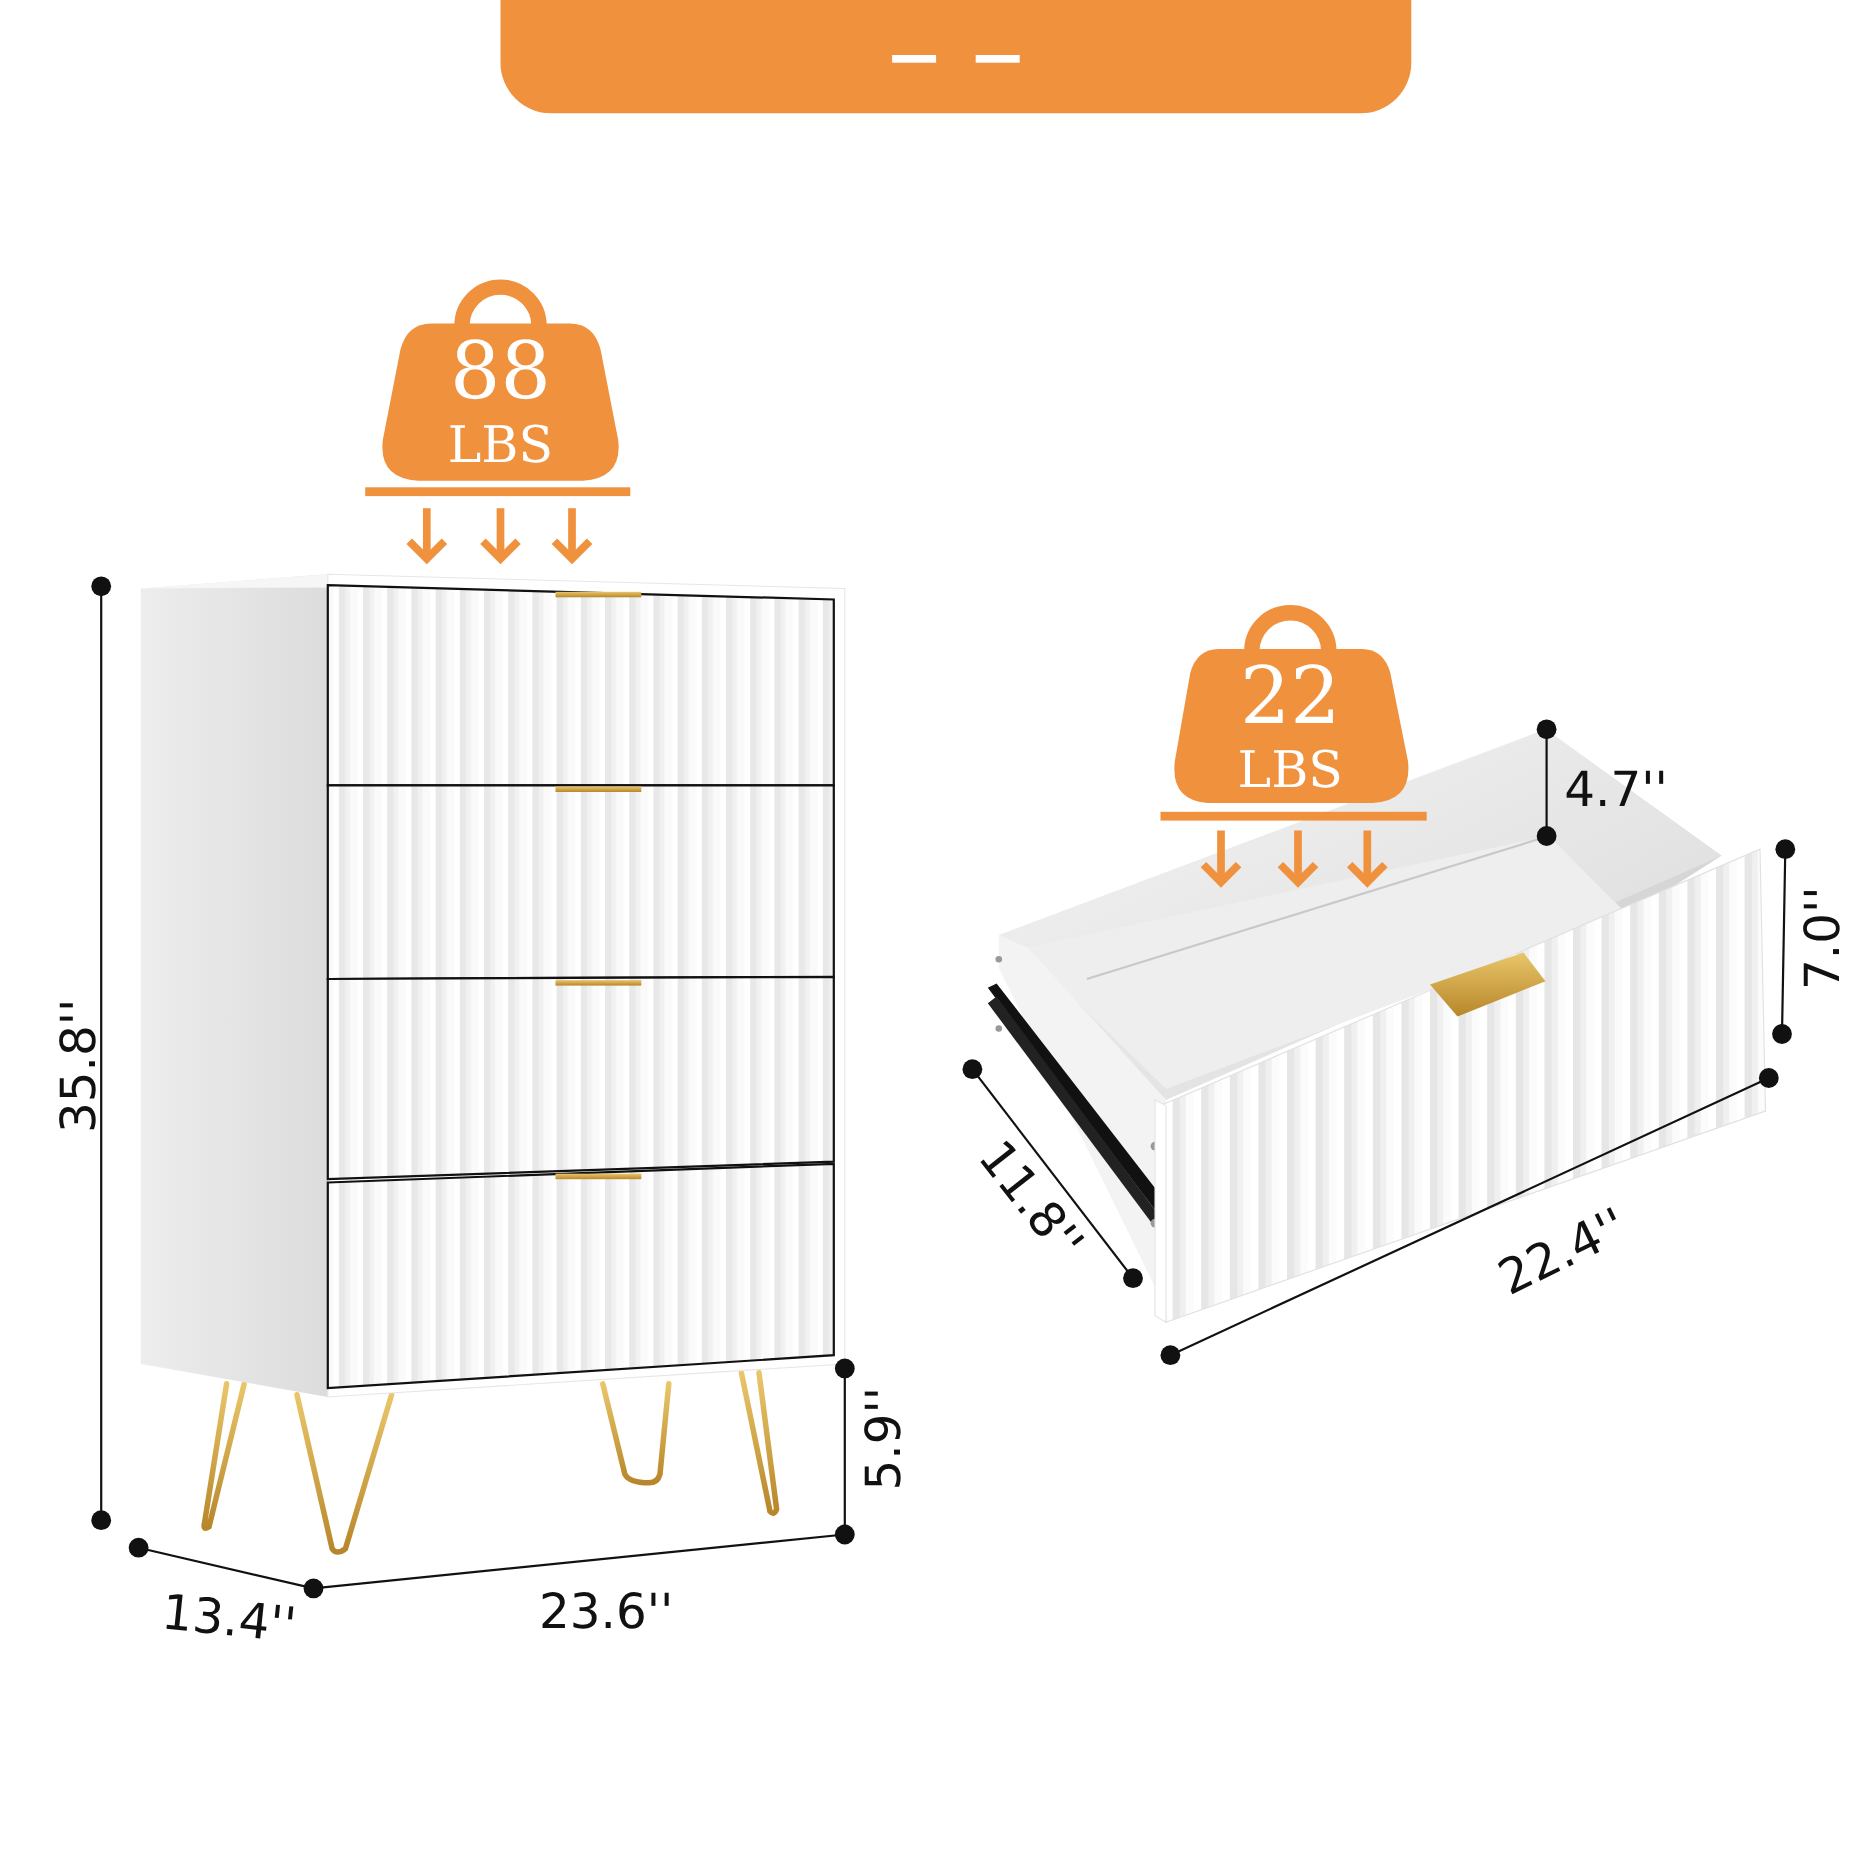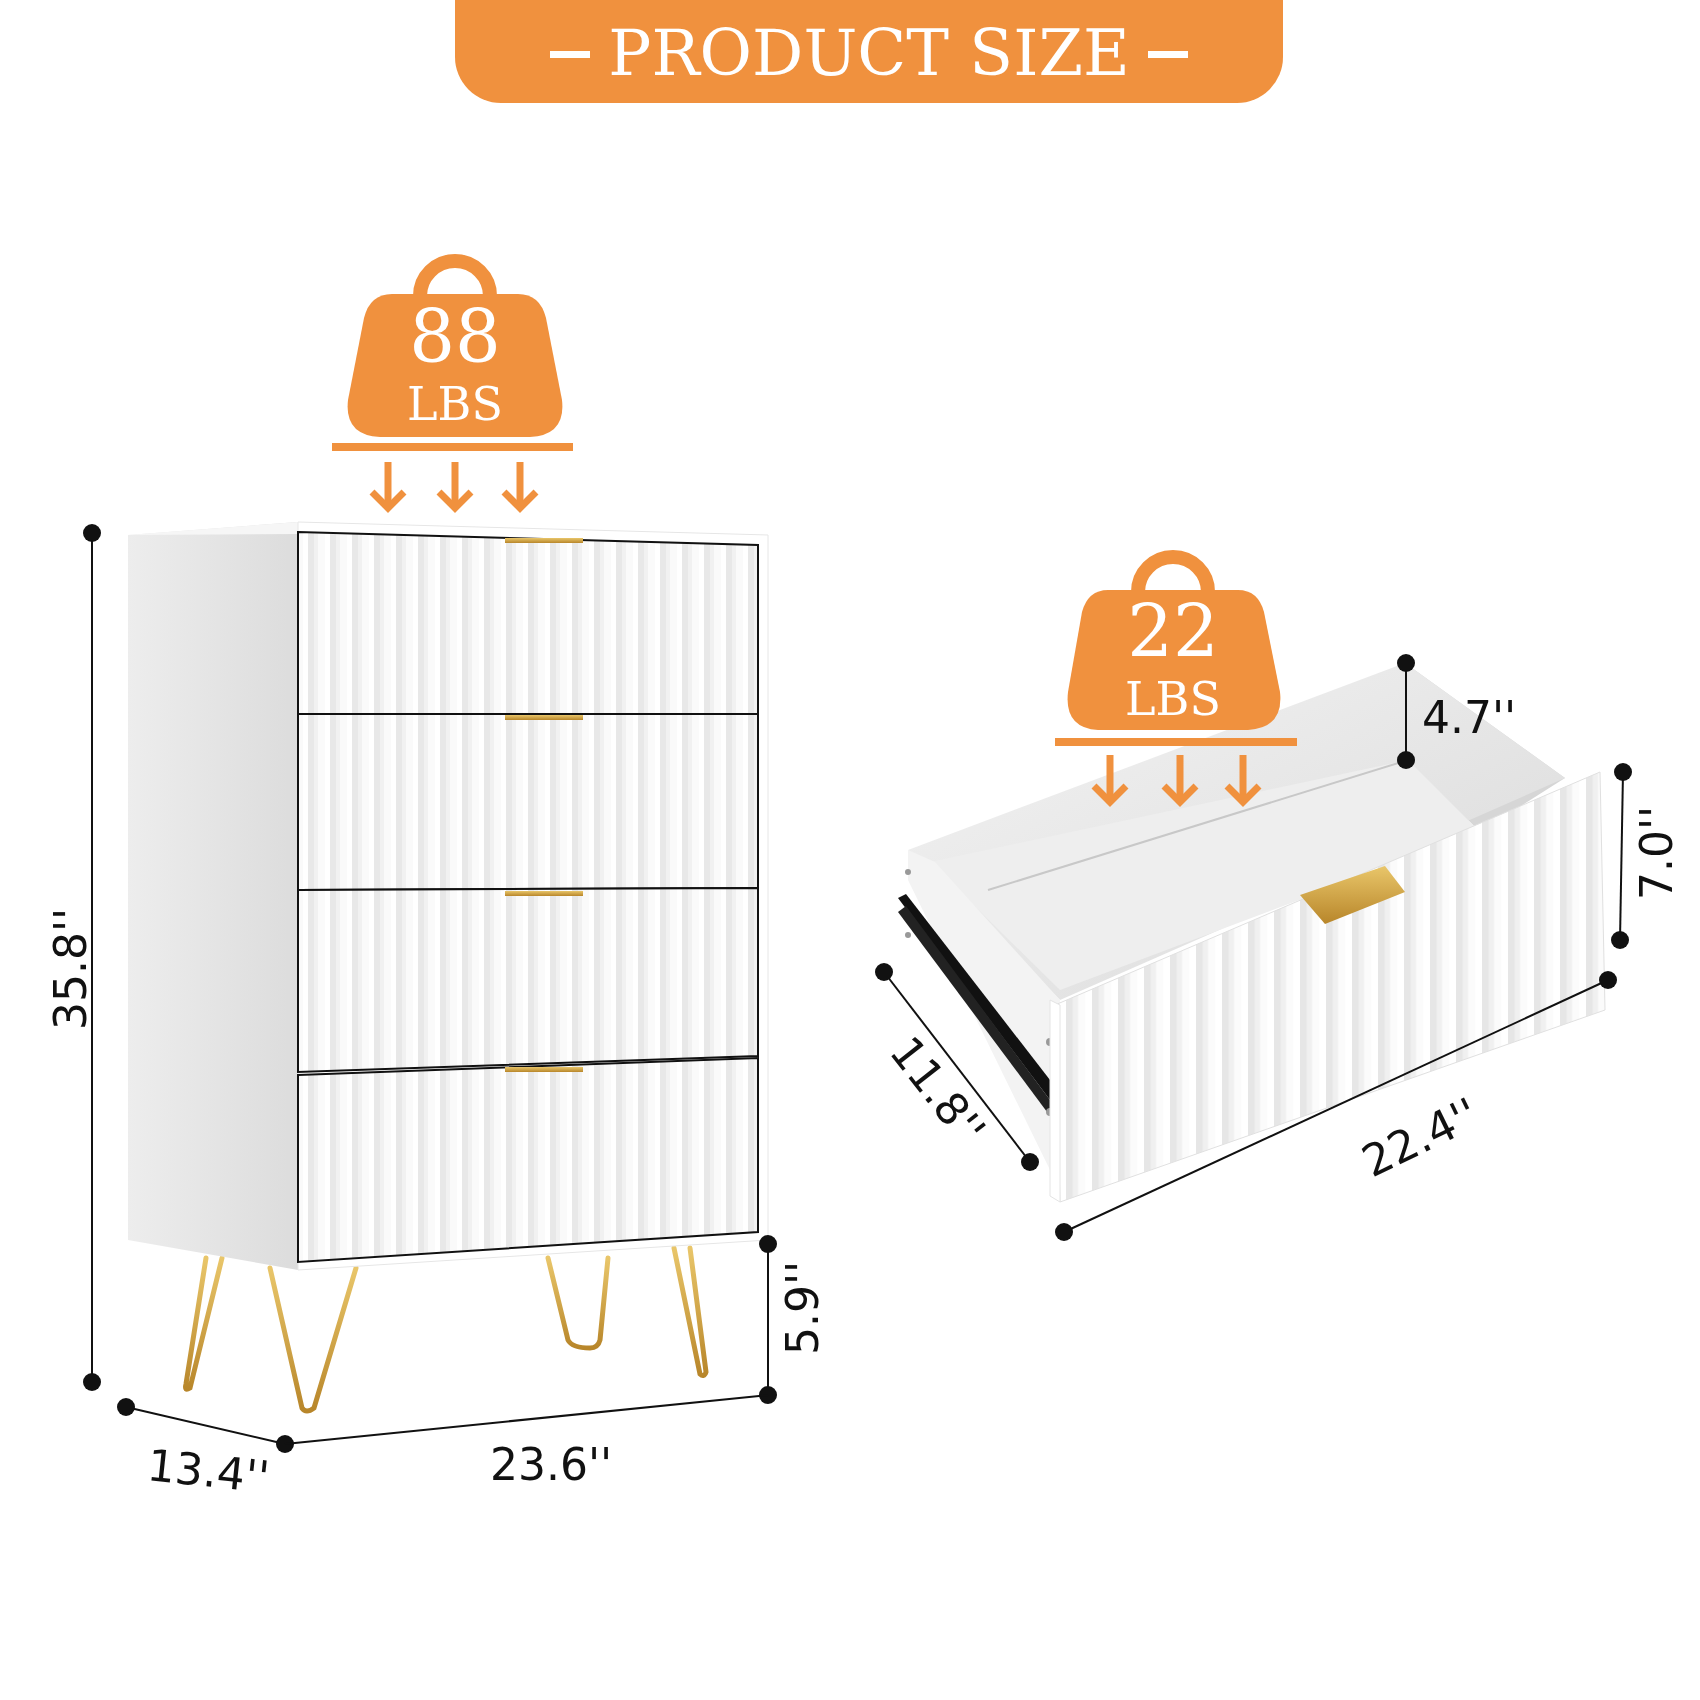--- a/index.html
+++ b/index.html
@@ -20,21 +20,21 @@
   .bagtxt-num { font-family: "DejaVu Serif", "Liberation Serif", serif; fill: #fff; font-size: 72px; }
   .bagtxt-unit { font-family: "DejaVu Serif", "Liberation Serif", serif; fill: #fff; font-size: 46px; }
 </style>
 </head>
 <body>
 
 <div class="stage">
 
   <div class="banner">
     <span class="banner-title">
-      <span class="banner-dash"></span><span>PRODUCT SIZE</span><span class="banner-dash"></span>
+      <span class="banner-dash"></span><span class="banner-dash"></span>
     </span>
   </div>
 
   <svg class="stage" width="1700" height="1700" viewBox="0 0 1700 1700" xmlns="http://www.w3.org/2000/svg">
     <defs>
       <linearGradient id="sideGrad" x1="0" y1="0" x2="1" y2="0">
         <stop offset="0" stop-color="#EDEDED"></stop>
         <stop offset="1" stop-color="#DCDCDC"></stop>
       </linearGradient>
       <pattern id="flutes" x="0" y="0" width="22" height="10" patternUnits="userSpaceOnUse">

